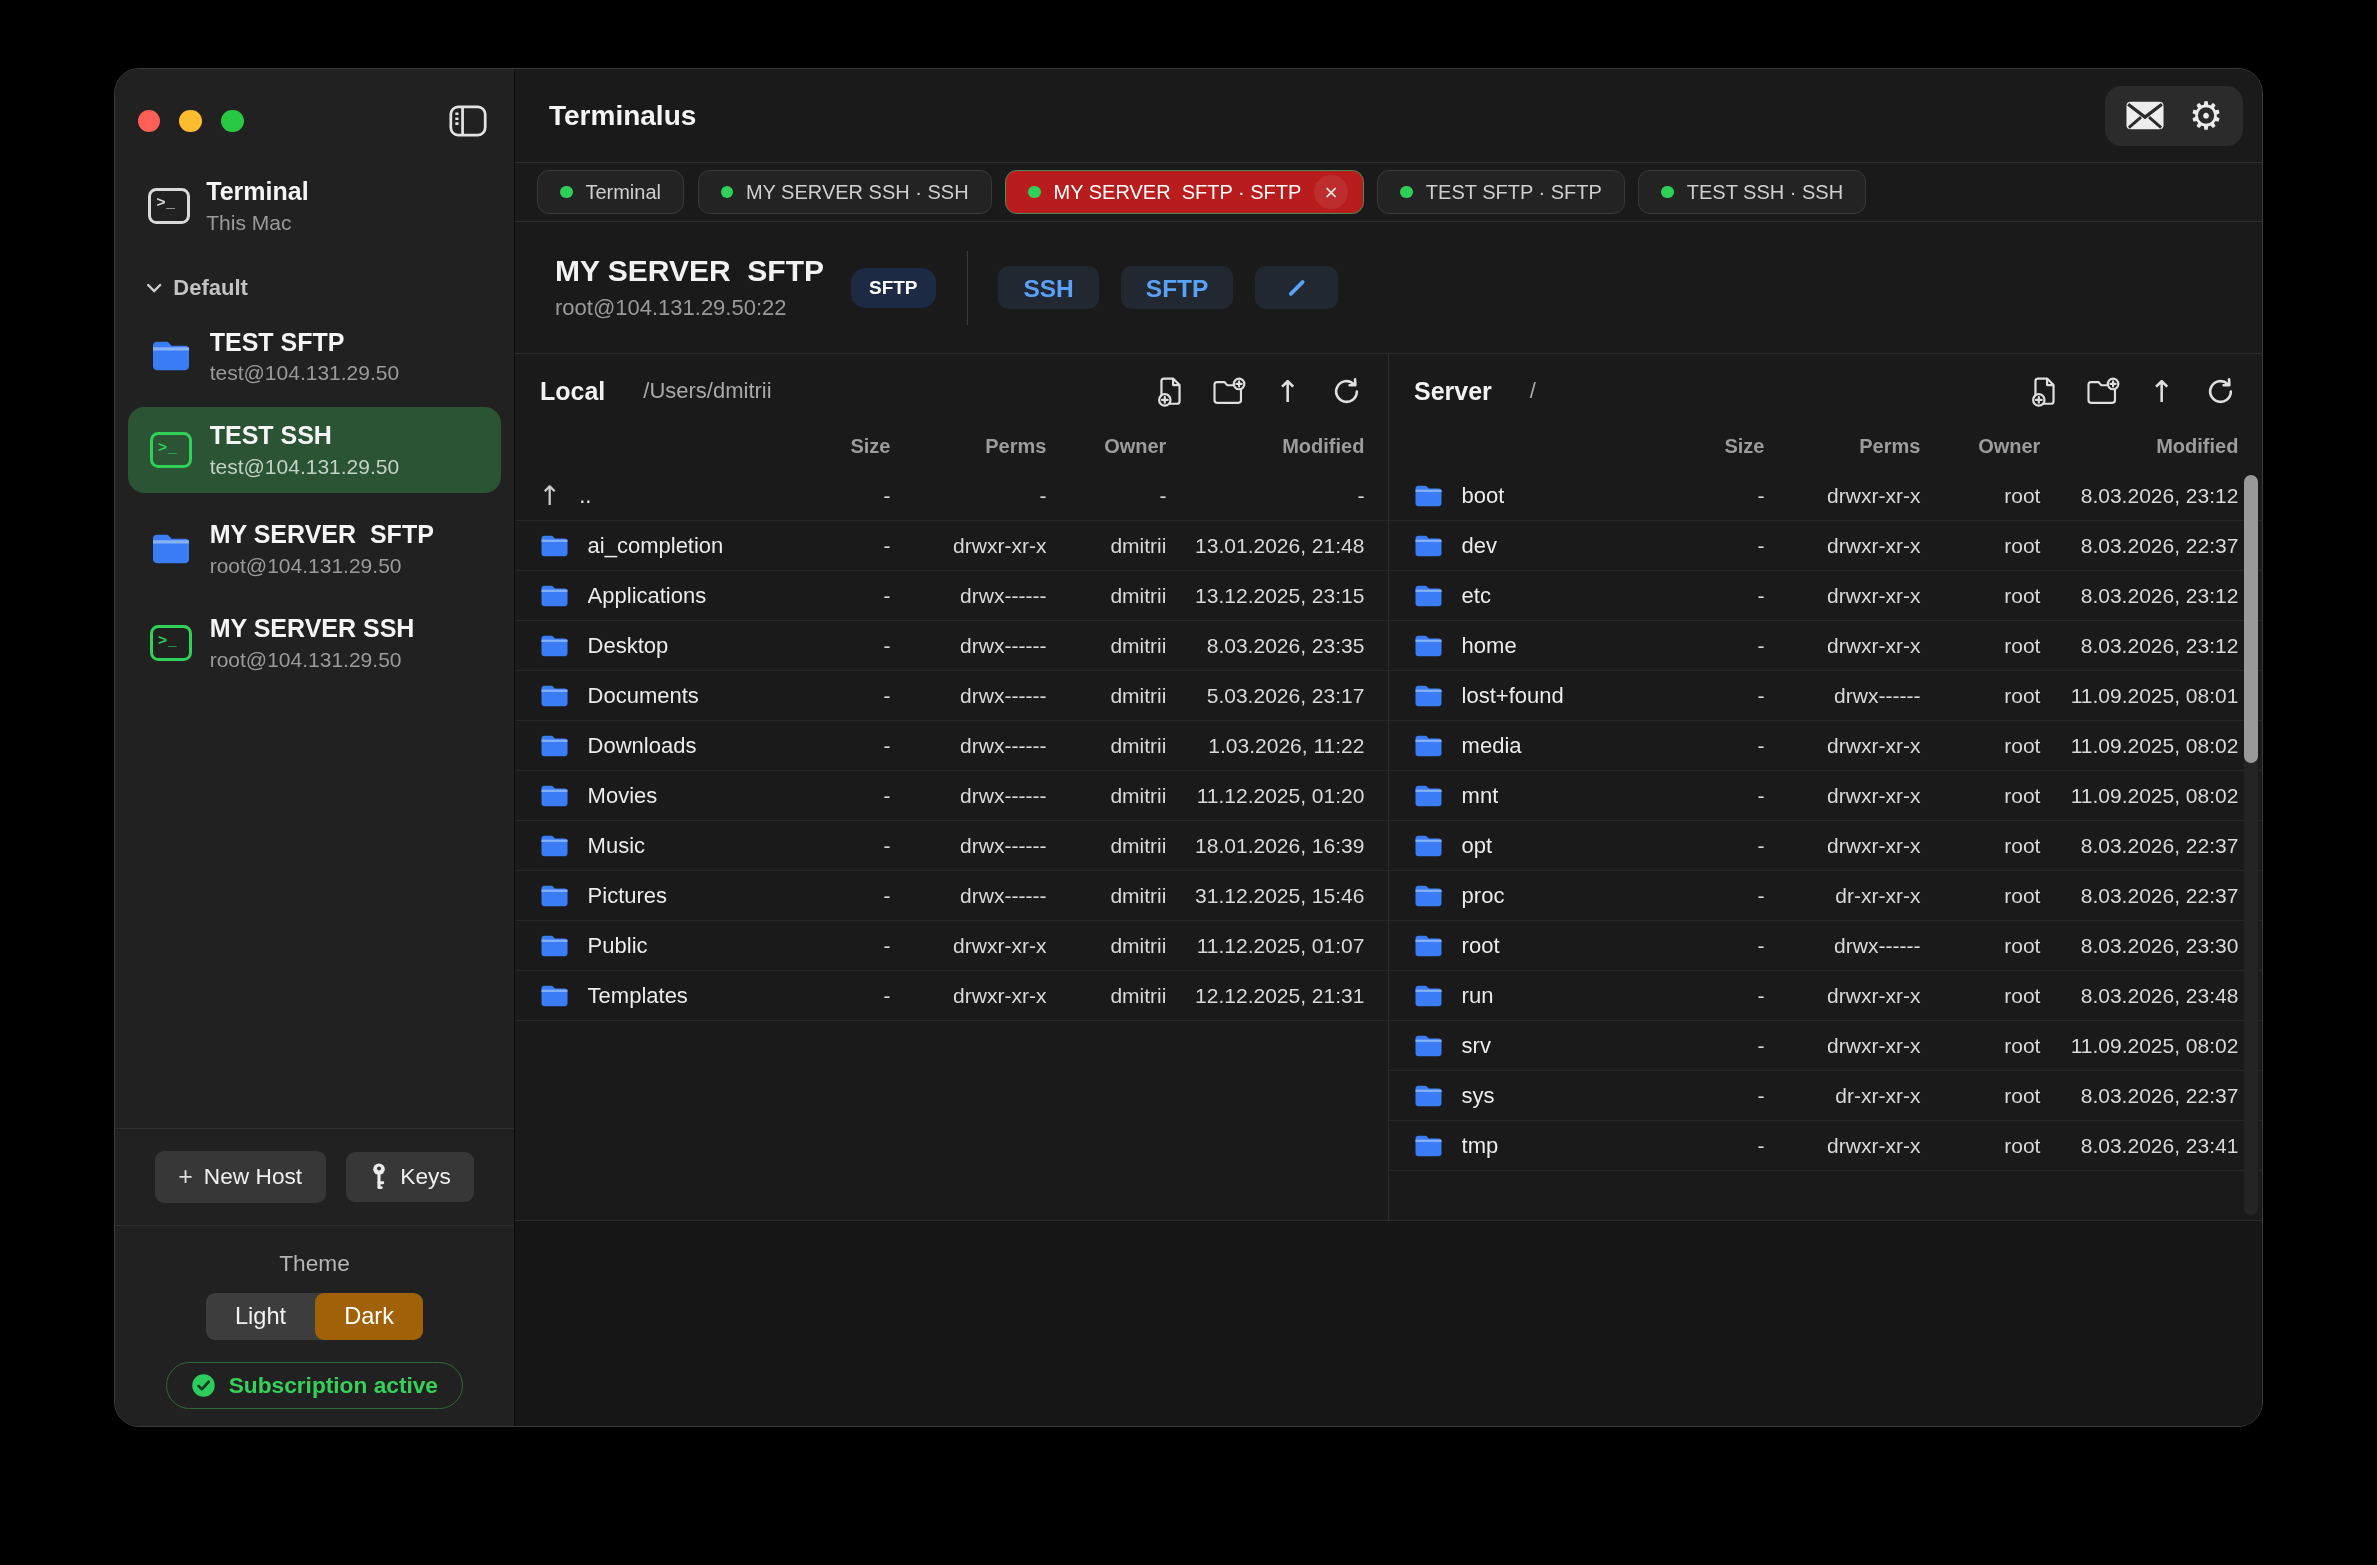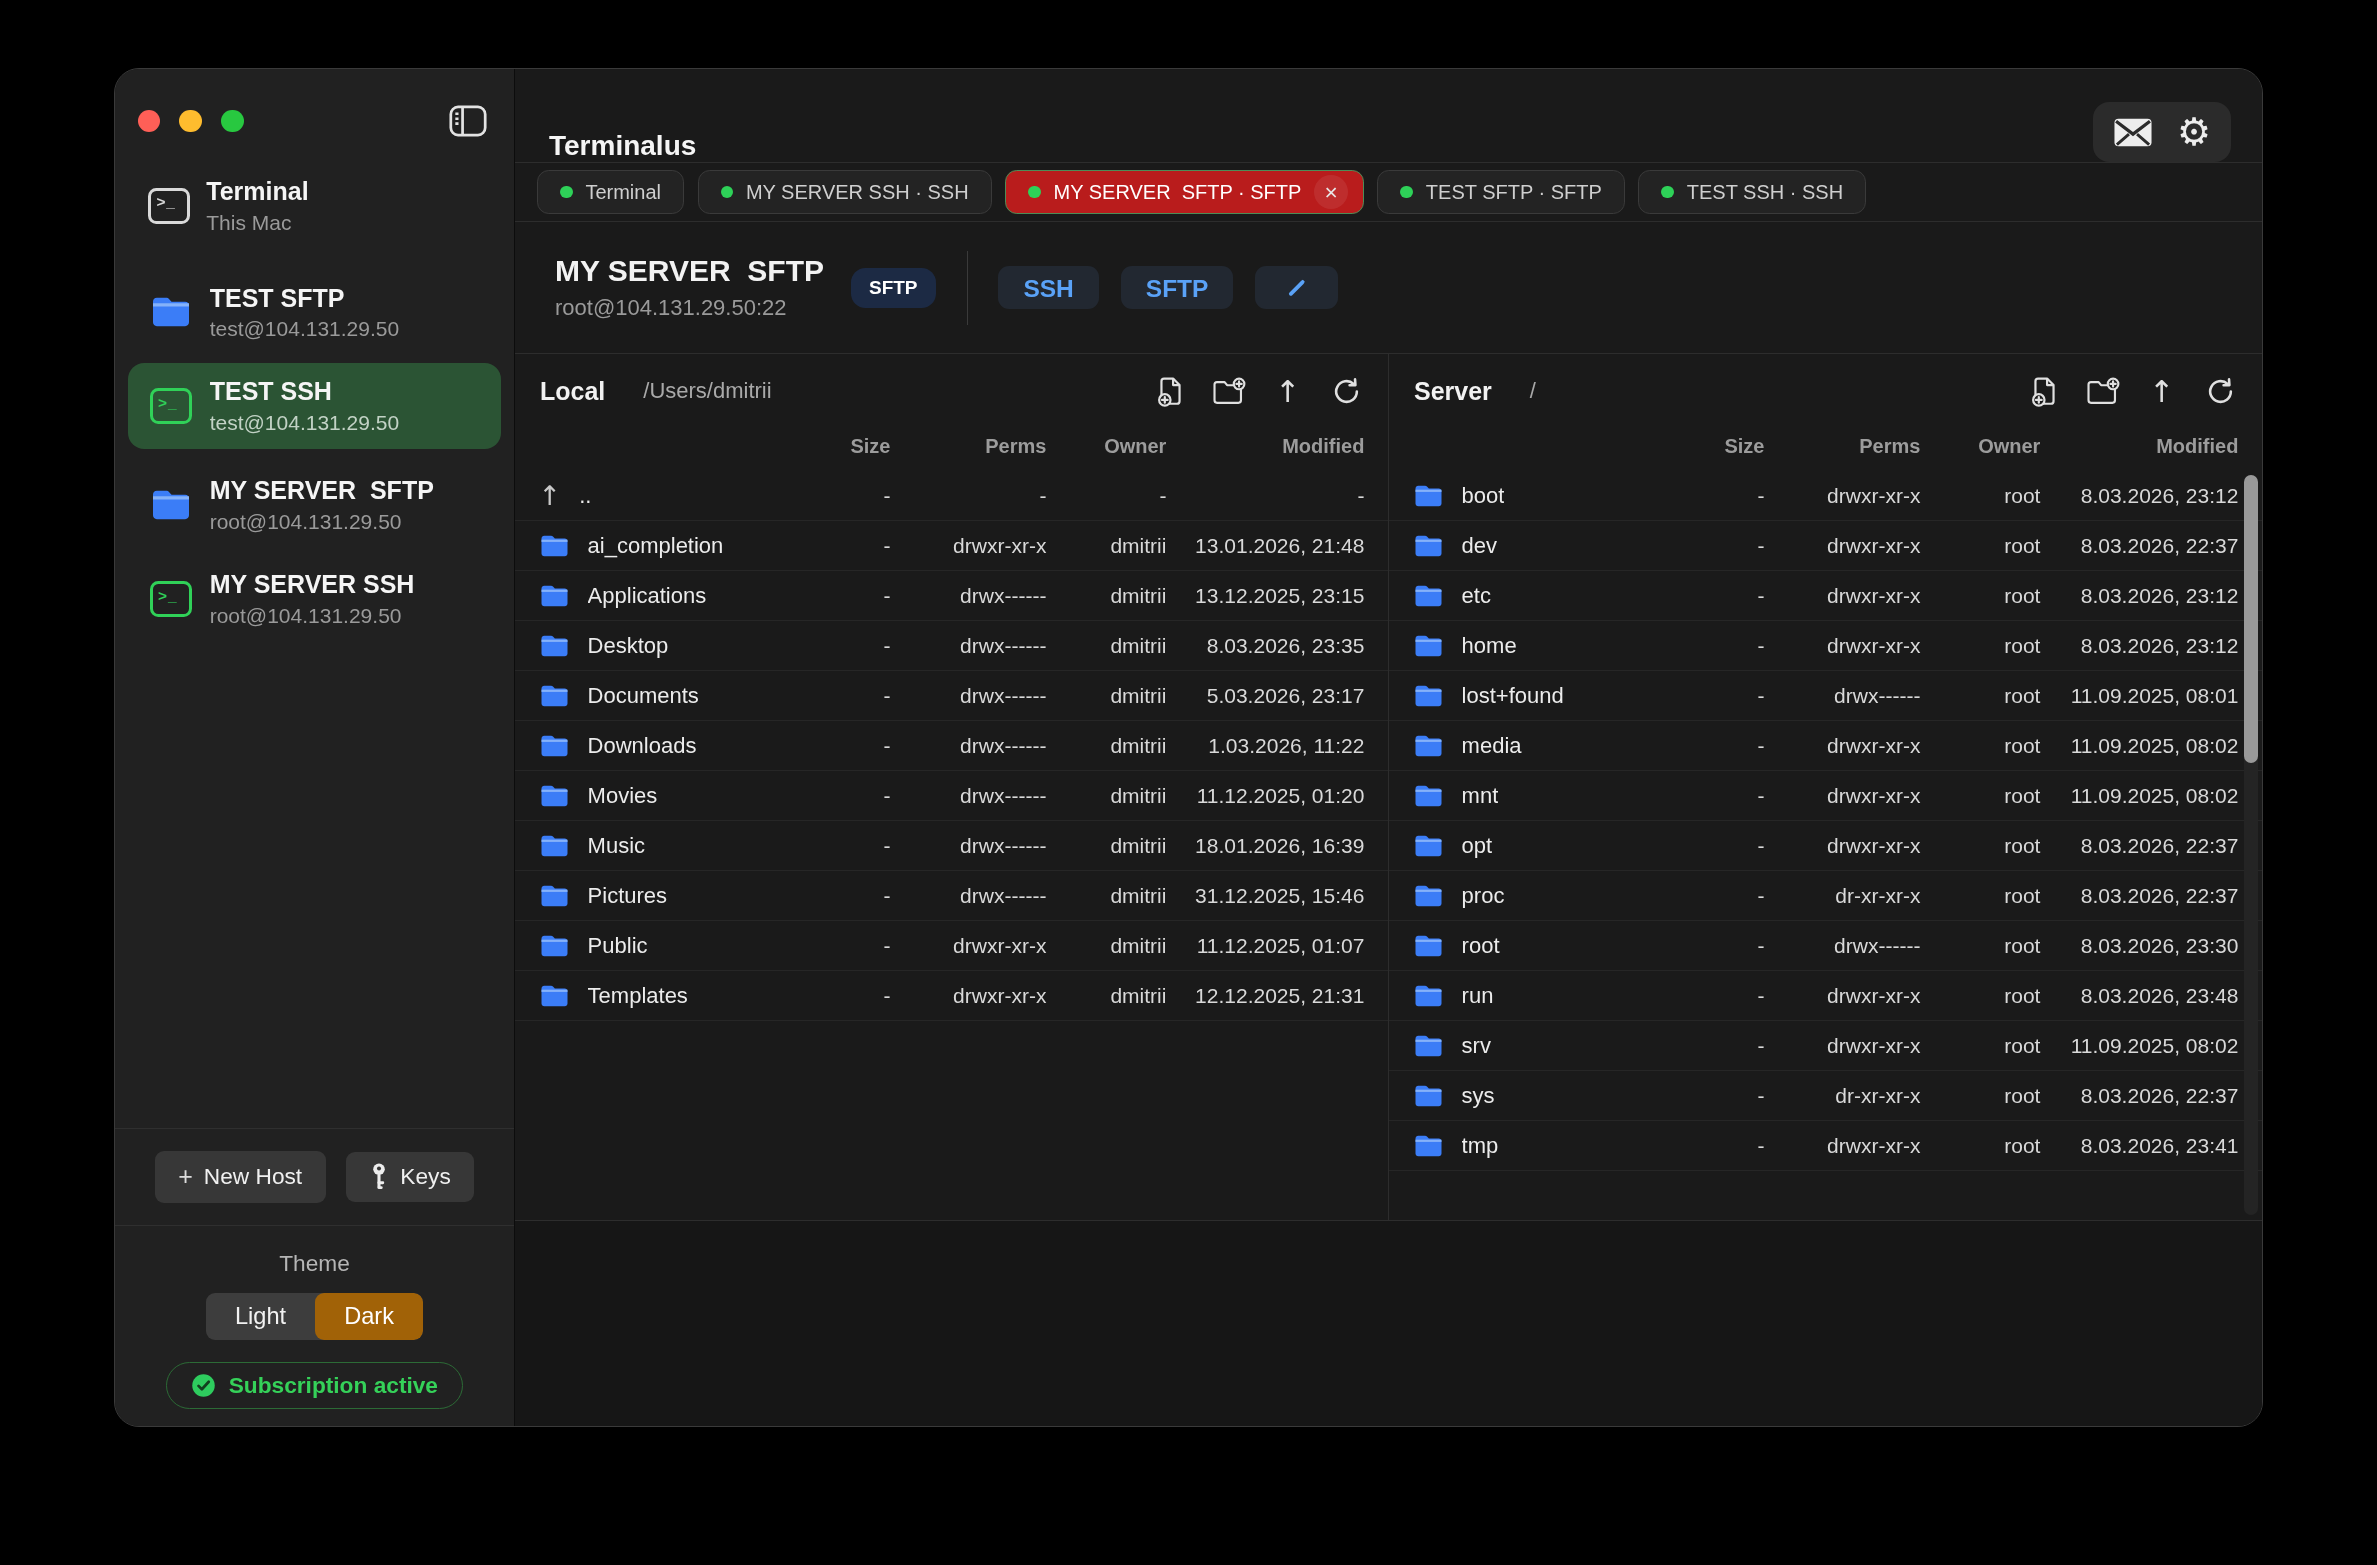--- a/index.html
+++ b/index.html
@@ -33,21 +33,21 @@
   .sb-btn { display:inline-flex; align-items:center; gap:11px; background:#373737; border:none; border-radius:9px; color:#f0f0f0; font-size:22.7px; padding:11.8px 23.6px; font-family:inherit; }
   .sb-btn .plus { font-size:25px; font-weight:400; color:#dcdcdc; }
   .theme-label { text-align:center; color:#b5b5b5; font-size:22.7px; margin-top:23.6px; }
   .segmented { display:flex; justify-content:center; margin:16.3px auto 0; width:fit-content; background:#3d3d3d; border-radius:9px; overflow:hidden; }
   .seg { font-size:23.6px; padding:10px 29px; color:#f2f2f2; }
   .seg.active { background:#a16207; color:#fff; border-radius:9px; }
   .subscription { display:flex; align-items:center; gap:12.7px; width:fit-content; margin:22px auto 17px; border:1.8px solid #2c6b36; border-radius:905px; padding:9px 23.6px; color:#35d159; font-size:22.7px; font-weight:600; }
 
   
   .main { flex:1; display:flex; flex-direction:column; background:#1a1a1a; min-width:0; }
-  .titlebar { height:93px; display:flex; align-items:flex-end; padding:0 31px 0 34px; }
+  .titlebar { height:93px; display:flex; align-items:center; padding:0 19px 0 34px; }
   .app-title { font-size:28px; font-weight:700; color:#f5f5f5; }
   .titlebar .spacer { flex:1; }
   .top-icons { display:flex; align-items:center; gap:23.6px; background:#2b2b2b; border-radius:16.3px; padding:11px 20px; }
   .gear { font-size:38px; color:#ededed; line-height:1; font-family:"DejaVu Sans",sans-serif; }
 
   .tabstrip { height:60px; border-top:0.9px solid #2d2d2d; border-bottom:0.9px solid #2d2d2d; display:flex; align-items:center; gap:13.6px; padding:0 22px; }
   .tab { display:flex; align-items:center; gap:12.7px; height:44px; padding:0 22px; border:0.9px solid #3a3a3a; border-radius:11.8px; background:#232323; color:#cfcfcf; font-size:20px; }
   .tab .dot { width:12.7px; height:12.7px; border-radius:50%; background:#2ed158; flex:none; }
   .tab-label { white-space:pre; }
   .tab.active { background:#b91c1c; border-color:#4d8c57; color:#fff; }
@@ -122,20 +122,28 @@
           <span>&gt;_</span>
         </span>
       <span>
         <div class="host-title">Terminal</div>
         <div class="host-sub">This Mac</div>
       </span>
     </div>
 
     <div class="groups">
         <div class="group">
+    <div class="group-head">
+      <span class="chev">
+        <svg width="16.3" height="10" viewBox="0 0 16 10" fill="none" stroke="#cfcfcf" stroke-width="2.4" stroke-linecap="round">
+                <polyline points="2,2 8,8 14,2"></polyline>
+              </svg>
+      </span>
+      <span class="group-label">Default</span>
+    </div>
     <div class="group-items">
             <div class="host-item">
     <span class="folder-ic">
       <svg width="42" height="36" viewBox="0 0 32 28">
                   <path fill="#3b7df7" d="M2 6c0-1.7 1.3-3 3-3h7.2c.9 0 1.8.4 2.4 1.1L16.4 6H27c1.7 0 3 1.3 3 3v13c0 1.7-1.3 3-3 3H5c-1.7 0-3-1.3-3-3V6z"></path>
                   <path fill="#85b2f9" d="M2 7.2h28v2.6H2z"></path>
                 </svg>
     </span>
 
     <span class="host-text">

